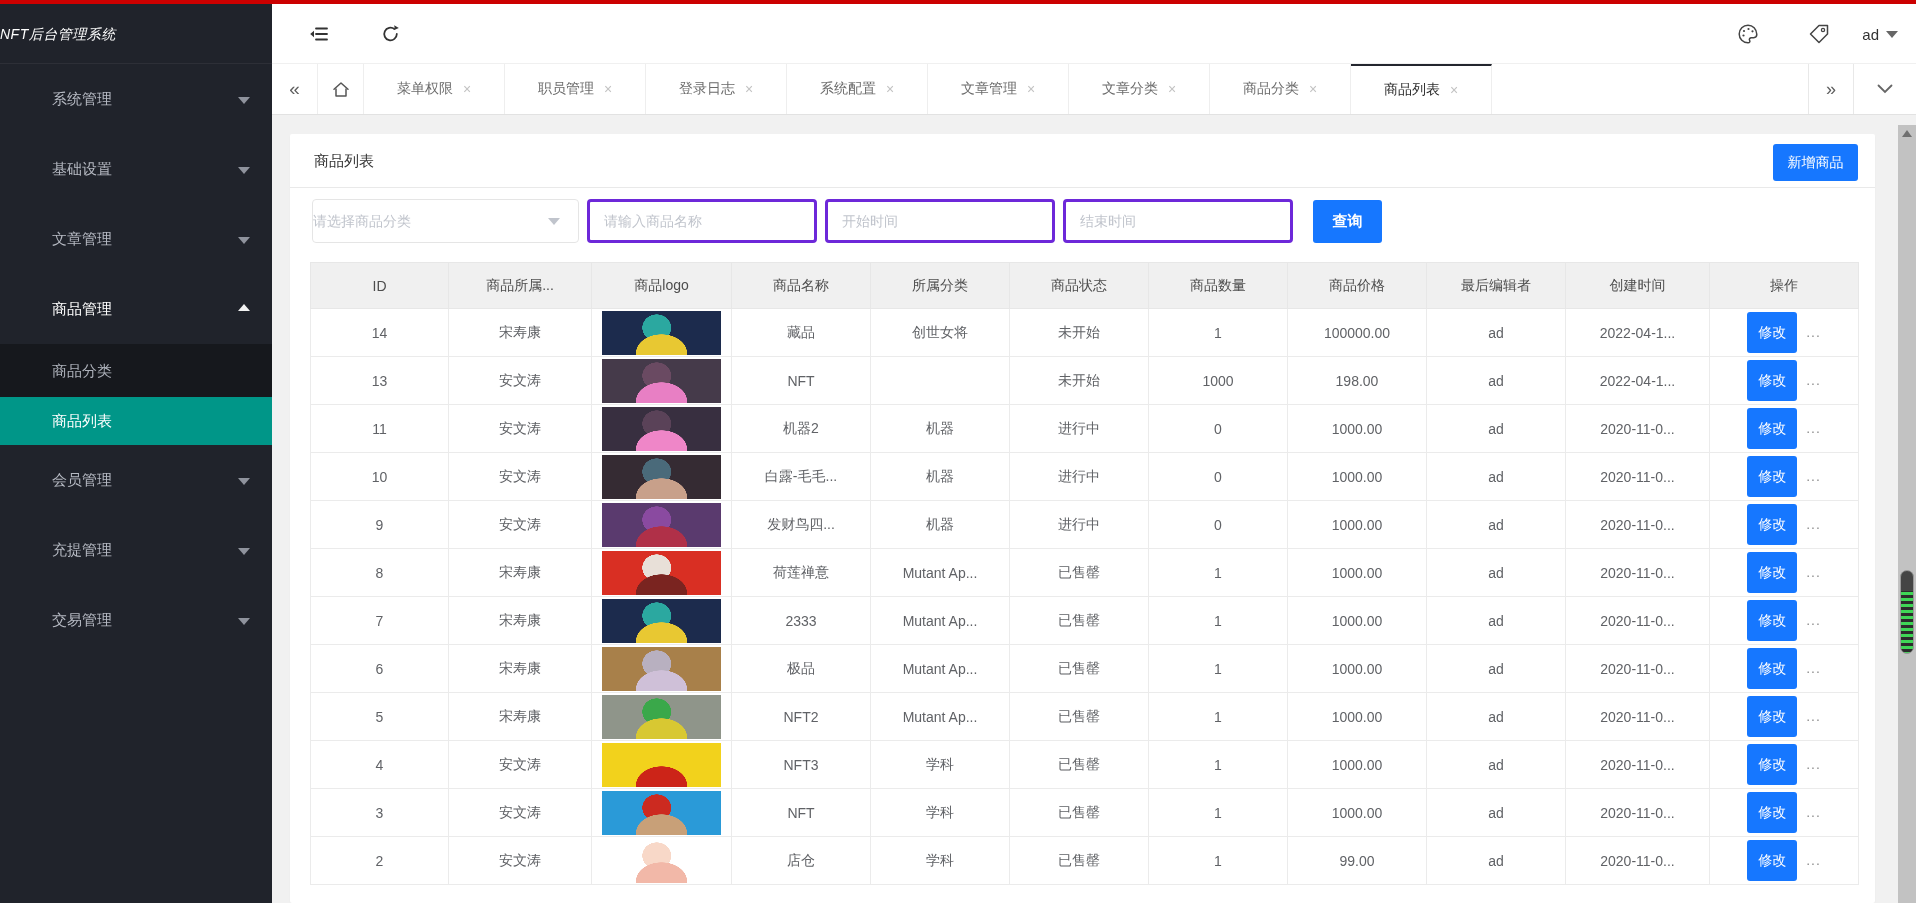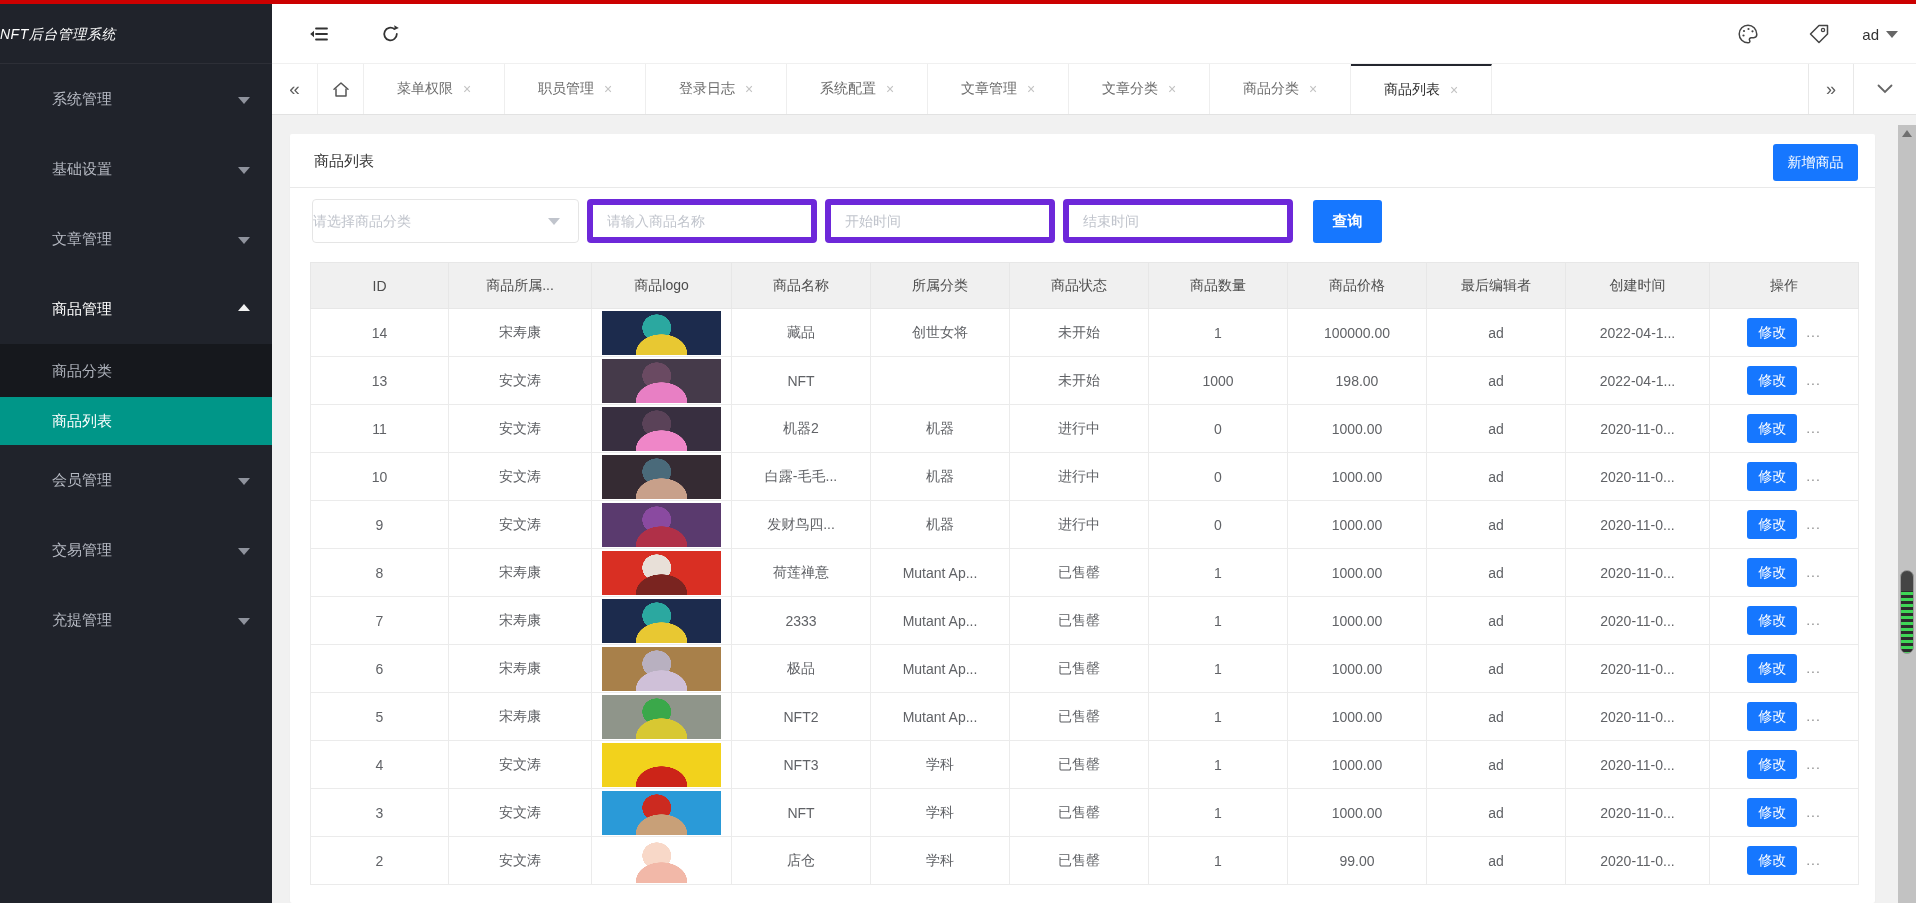--- a/index.html
+++ b/index.html
@@ -53,37 +53,37 @@
   #card-header { position:relative; height:54px; border-bottom:1px solid #e9e9e9; }
   #card-title { line-height:54px; padding-left:24px; font-size:15px; color:#333; }
   #add-btn { position:absolute; top:10px; right:17px; width:85px; height:37px; background:#1677ff; color:#fff; border:none;
              border-radius:3px; font-size:14px; cursor:pointer; font-family:inherit; }
 
   #filters { position:absolute; left:22px; top:65px; height:44px; display:flex; }
   .fselect { position:relative; width:267px; height:44px; border:1px solid #e5e5e5; border-radius:4px; margin-right:8px;
              line-height:42px; color:#c0c4cc; font-size:14px; background:#fff; cursor:pointer; }
   .fselect .caret-sel { position:absolute; right:18px; top:50%; margin-top:-3px; width:0; height:0;
              border-left:6px solid transparent; border-right:6px solid transparent; border-top:7px solid #c0c4cc; }
-  .finput { width:230px; height:44px; border:6px solid #6d28d9; border-radius:4px; margin-right:8px; padding:0 14px;
+  .finput { width:230px; height:44px; border:3px solid #6d28d9; border-radius:4px; margin-right:8px; padding:0 14px;
             font-size:14px; color:#333; font-family:inherit; background:#fff; }
   .finput::placeholder { color:#c0c4cc; opacity:1; }
   #search-btn { position:absolute; left:1001px; top:1px; width:69px; height:43px; background:#1677ff; color:#fff; border:none;
                 border-radius:3px; font-size:15px; cursor:pointer; font-family:inherit;font-weight:bold; }
 
   
   #tablewrap { position:absolute; left:20px; top:128px; width:1548px; }
   table { border-collapse:collapse; table-layout:fixed; width:1548px; }
   th { height:46px; background:#f0f0f0; border:1px solid #e7e7e7; font-weight:normal; font-size:14px; color:#4d4d4d; }
   td { height:48px; border:1px solid #ebebeb; text-align:center; font-size:14px; color:#606266; background:#fff;
        overflow:hidden; white-space:nowrap; }
   .logo-img { width:119px; height:44px; margin:0 auto; background-color:var(--bg);
      background-image:
         radial-gradient(46px 34px at 50% 96%, var(--a) 0 55%, transparent 56%),
         radial-gradient(26px 24px at 46% 38%, var(--b) 0 55%, transparent 56%); }
-  .edit-btn { width:50px; height:29px; background:#1677ff; color:#fff; border:none; border-radius:3px; font-size:14px;
+  .edit-btn { width:50px; height:41px; background:#1677ff; color:#fff; border:none; border-radius:3px; font-size:14px;
               cursor:pointer; font-family:inherit; }
   .more-dots { color:#8d8d8d; margin-left:9px; letter-spacing:1px; cursor:pointer; }
 
   
   #page-scrollbar { position:absolute; right:0; top:10px; width:18px; height:778px; background:#c2c2c2; }
   #sb-up { position:absolute; top:5px; left:50%; margin-left:-5px; width:0; height:0;
            border-left:5px solid transparent; border-right:5px solid transparent; border-bottom:7px solid #6f6f6f; }
   #sb-thumb { position:absolute; left:2px; top:445px; width:14px; height:84px; border-radius:8px; border:1px solid #9a9a9a;
      background-color:#3a3a3a;
      background-image: linear-gradient(#454545 0 24%, rgba(0,0,0,0) 24%),
@@ -103,22 +103,22 @@
     <nav id="side-nav">
         <div class="side-item"><span>系统管理</span><span class="caret down"></span></div>
         <div class="side-item"><span>基础设置</span><span class="caret down"></span></div>
         <div class="side-item"><span>文章管理</span><span class="caret down"></span></div>
         <div class="side-item open"><span>商品管理</span><span class="caret up"></span></div>
         <div id="submenu">
           <div class="side-subitem">商品分类</div>
           <div class="side-subitem active">商品列表</div>
         </div>
         <div class="side-item"><span>会员管理</span><span class="caret down"></span></div>
+        <div class="side-item"><span>充提管理</span><span class="caret down"></span></div>
         <div class="side-item"><span>交易管理</span><span class="caret down"></span></div>
-        <div class="side-item"><span>充提管理</span><span class="caret down"></span></div>
       </nav>
   </aside>
 
   <header id="header">
     <span class="hicon" id="collapse-btn">
       <svg width="20" height="18" viewBox="0 0 20 18">
         <g stroke="#333" stroke-width="1.8" stroke-linecap="round">
           <line x1="7" y1="3.5" x2="18" y2="3.5"></line>
             <line x1="7" y1="9" x2="18" y2="9"></line>
             <line x1="7" y1="14.5" x2="18" y2="14.5"></line>

